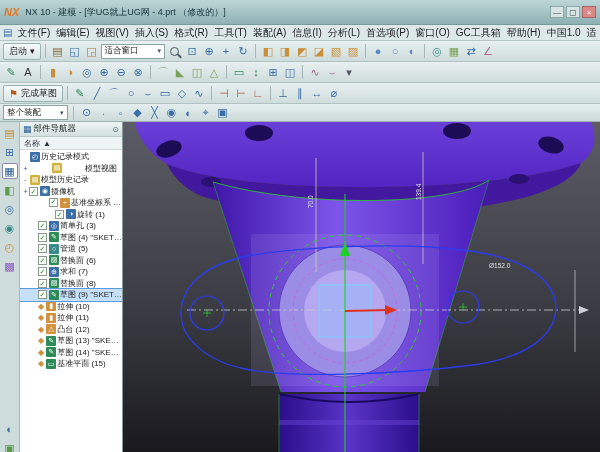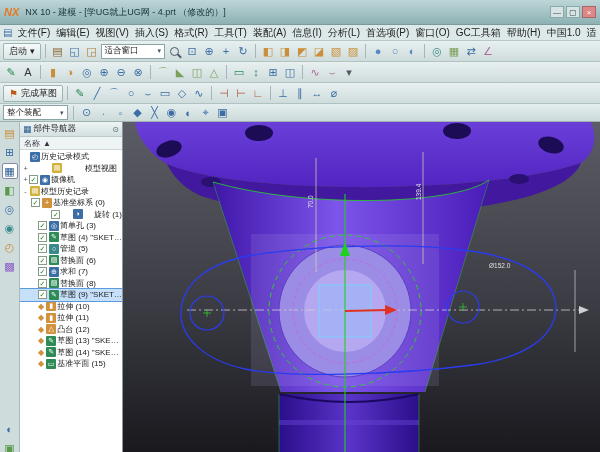--- a/index.html
+++ b/index.html
@@ -262,37 +262,37 @@
             <span class="exp"></span>
             <span class="fic" style="background: rgb(58, 110, 165);">◴</span>
             <span class="lbl">历史记录模式</span>
           </div>
           <div class="tree-row" style="padding-left: 2px; gap: 22px;">
             <span class="exp">+</span>
             <span class="fic" style="background: rgb(210, 177, 60);">▤</span>
             <span class="lbl">模型视图</span>
           </div>
           <div class="tree-row" style="padding-left: 2px;">
-            <span class="exp">+</span>
-            <span class="chk">✓</span>
-            <span class="fic" style="background: rgb(58, 110, 165);">◉</span>
-            <span class="lbl">摄像机</span>
-          </div>
-          <div class="tree-row" style="padding-left: 2px;">
             <span class="exp">-</span>
             <span class="fic" style="background: rgb(210, 177, 60);">▤</span>
             <span class="lbl">模型历史记录</span>
           </div>
-          <div class="tree-row" style="padding-left: 4px;">
+          <div class="tree-row" style="padding-left: 2px;">
+            <span class="exp">+</span>
+            <span class="chk">✓</span>
+            <span class="fic" style="background: rgb(58, 110, 165);">◉</span>
+            <span class="lbl">摄像机</span>
+          </div>
+          <div class="tree-row" style="padding-left: 22px; font-family: Liberation Serif, serif;">
             <span class="exp"></span>
             <span class="chk">✓</span>
             <span class="fic" style="background: rgb(210, 145, 60);">+</span>
             <span class="lbl">基准坐标系 (0)</span>
           </div>
-          <div class="tree-row" style="padding-left: 14px; justify-content: space-between;">
+          <div class="tree-row" style="padding-left: 28px;">
             <span class="exp"></span>
             <span class="chk">✓</span>
             <span class="fic" style="background: rgb(58, 110, 165);">◑</span>
             <span class="lbl">旋转 (1)</span>
           </div>
           <div class="tree-row" style="padding-left: 11px;">
             <span class="exp"></span>
             <span class="chk">✓</span>
             <span class="fic" style="background: rgb(58, 110, 165);">◎</span>
             <span class="lbl">简单孔 (3)</span>

